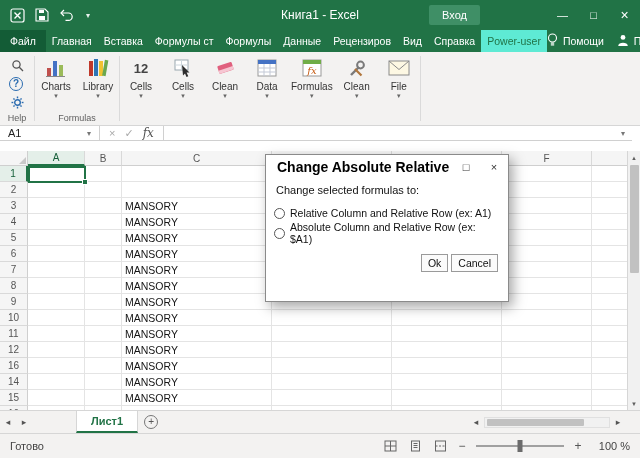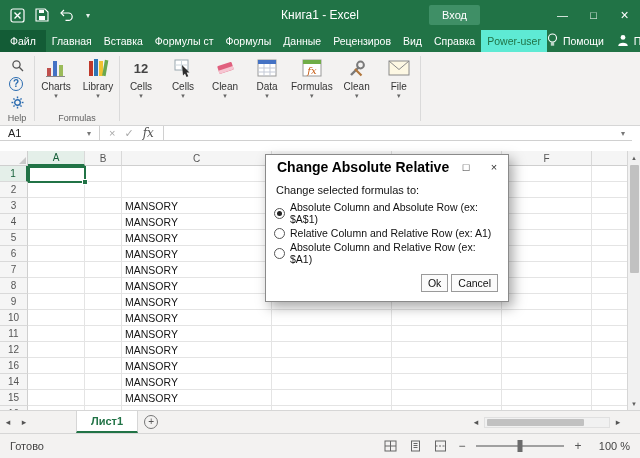--- a/index.html
+++ b/index.html
@@ -597,24 +597,20 @@
   <div class="dialog">
     <div class="dlg-title">
       <span class="dlg-title-text">Change Absolute Relative</span>
       <span class="dlg-ctrl">□</span>
       <span class="dlg-ctrl">×</span>
     </div>
     <div class="dlg-body">
       <div class="dlg-intro">Change selected formulas to:</div>
       <div id="dlg-options">
           <div class="opt">
-            <span class="radio on"></span>
-            <span class="opt-label">Absolute Column and Absolute Row (ex: $A$1)</span>
-          </div>
-          <div class="opt">
             <span class="radio"></span>
             <span class="opt-label">Relative Column and Relative Row (ex: A1)</span>
           </div>
           <div class="opt">
             <span class="radio"></span>
             <span class="opt-label">Absolute Column and Relative Row (ex: $A1)</span>
           </div>
         </div>
       <div class="dlg-buttons">
         <button class="dlg-btn">Ok</button>

